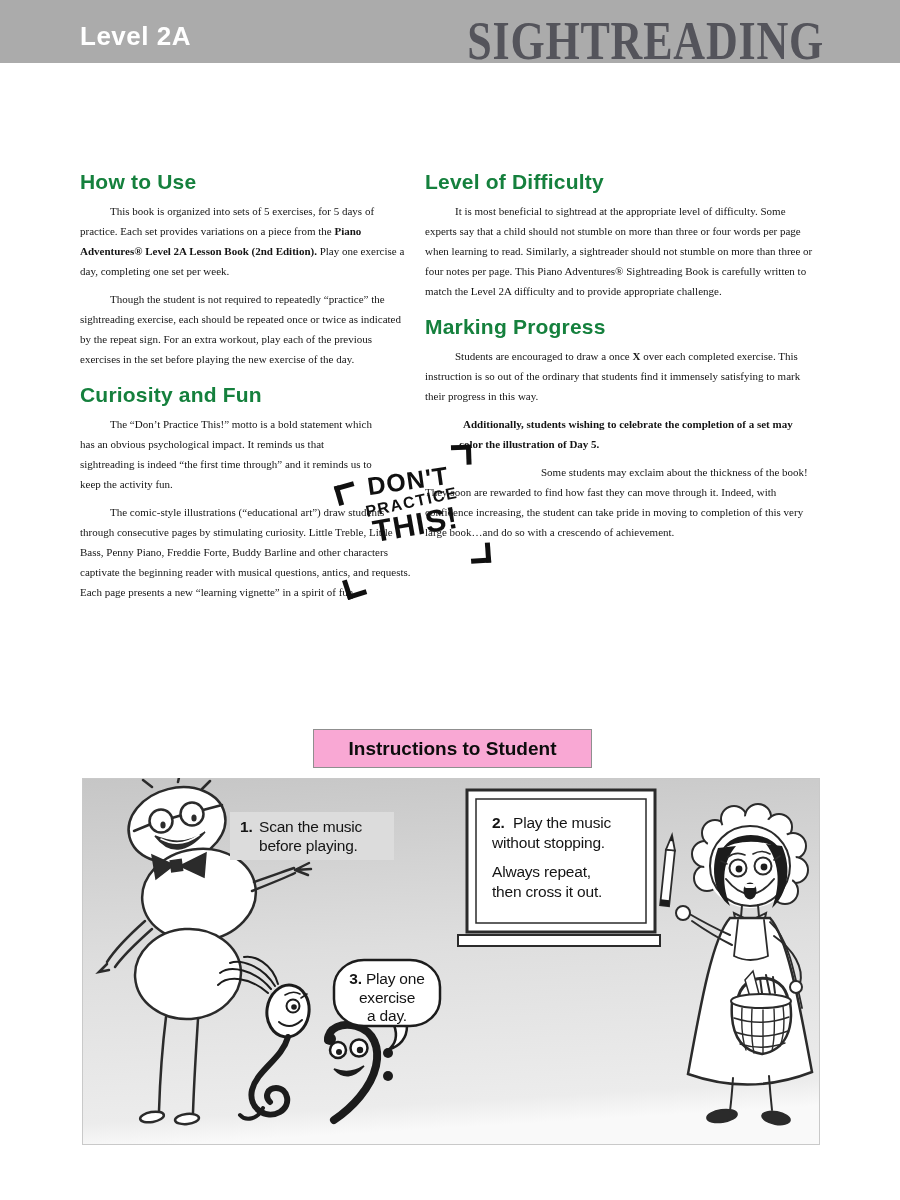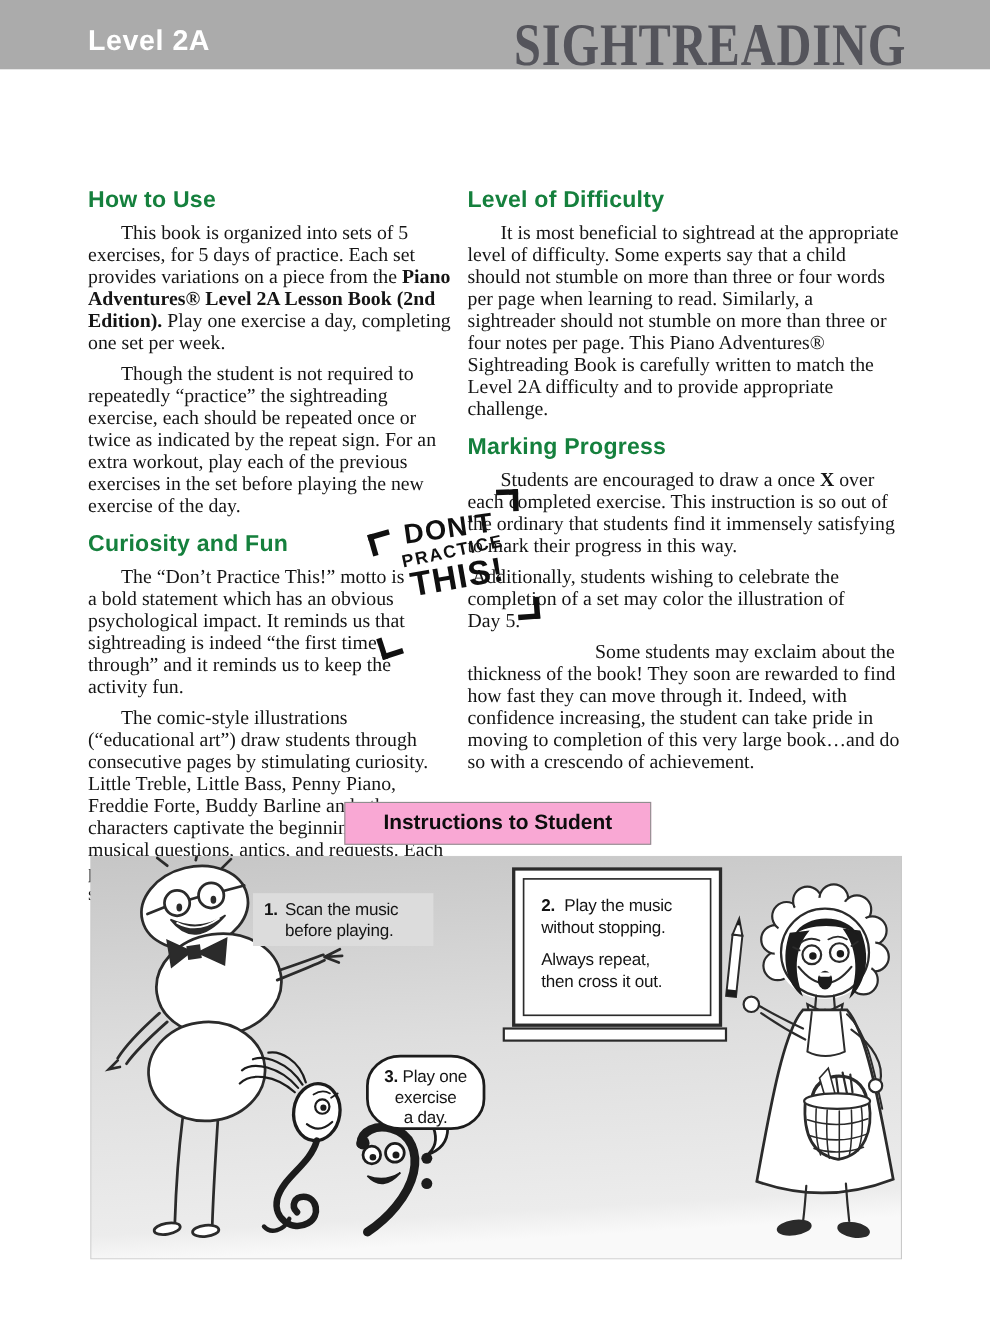--- a/index.html
+++ b/index.html
@@ -10,24 +10,24 @@
         font-weight:bold;font-size:26px;color:#ffffff;letter-spacing:.5px;}
   .page-title{position:absolute;right:76px;top:13px;font-family:"Liberation Serif",serif;
         font-weight:bold;font-size:55px;line-height:1;color:#54545b;letter-spacing:1px;
         transform:scaleX(.8);transform-origin:100% 50%;}
   .col{position:absolute;top:170px;}
   .col-left{left:80px;width:332px;}
   .col-right{left:425px;width:395px;}
   .sec-head{font-family:Liberation Sans, sans-serif;font-weight:bold;font-size:21px;
         color:#15803d;margin:14px 0 7px;letter-spacing:.2px;}
   .sec-head.first{margin-top:0;}
-  .col p{margin:0 0 8px;font-size:18px;line-height:20px;text-indent:30px;color:#151515;}
+  .col p{margin:0 0 8px;font-size:11px;line-height:20px;text-indent:30px;color:#151515;}
   .b{font-weight:bold;}
   p.narrow{width:292px;}
-  p.inset{width:352px;text-indent:4px;}
+  p.inset{margin-left:34px;width:352px;text-indent:4px;font-weight:bold;}
   p.deep-indent{text-indent:116px;}
   
   .motto{position:absolute;left:354px;top:468px;width:122px;height:106px;
         transform:rotate(-10deg);text-align:center;color:#101010;
         font-family:"Liberation Sans",sans-serif;font-weight:bold;}
   .motto .l1{font-size:25px;line-height:25px;letter-spacing:1px;transform:rotate(2deg);}
   .motto .l2{font-size:16px;line-height:17px;letter-spacing:1.5px;transform:rotate(-2deg);}
   .motto .l3{font-size:31px;line-height:30px;letter-spacing:1px;}
   .mark{position:absolute;width:15px;height:15px;}
   .mark.tl{left:-12px;top:4px;border-left:5px solid #101010;border-top:5px solid #101010;transform:rotate(-6deg);}

